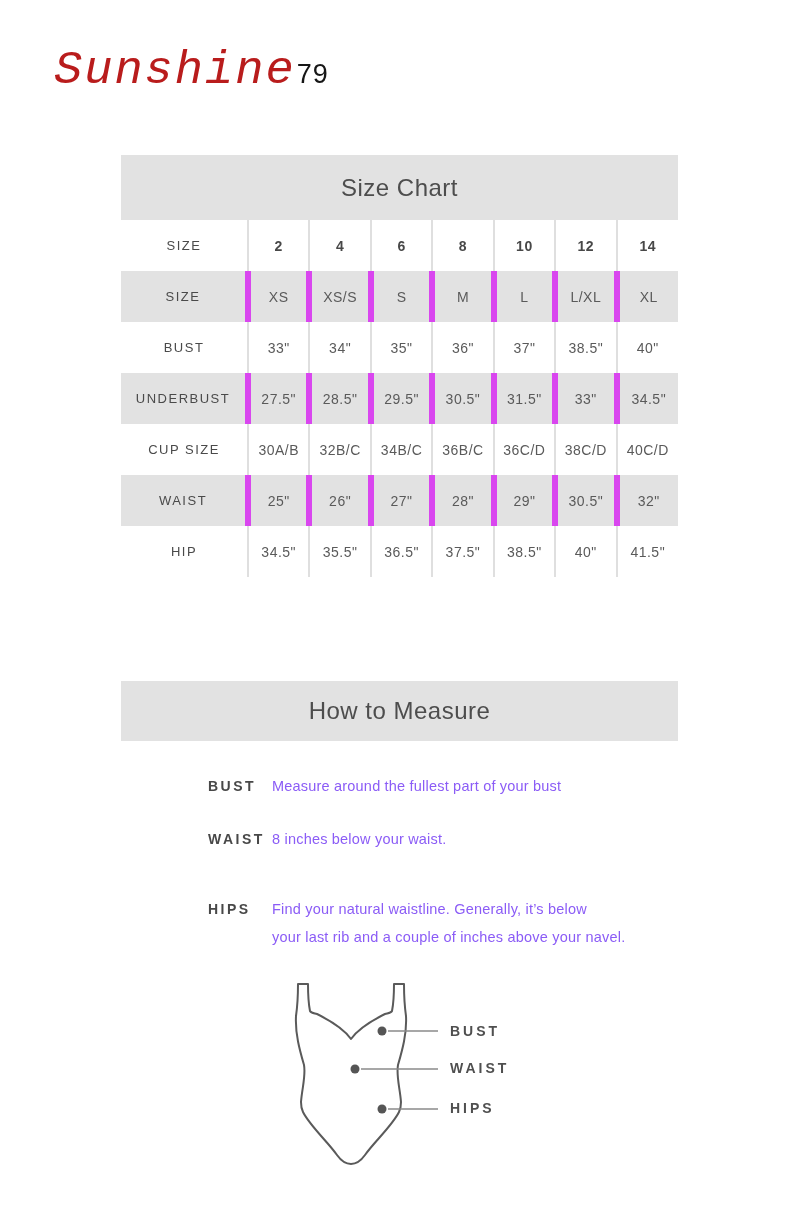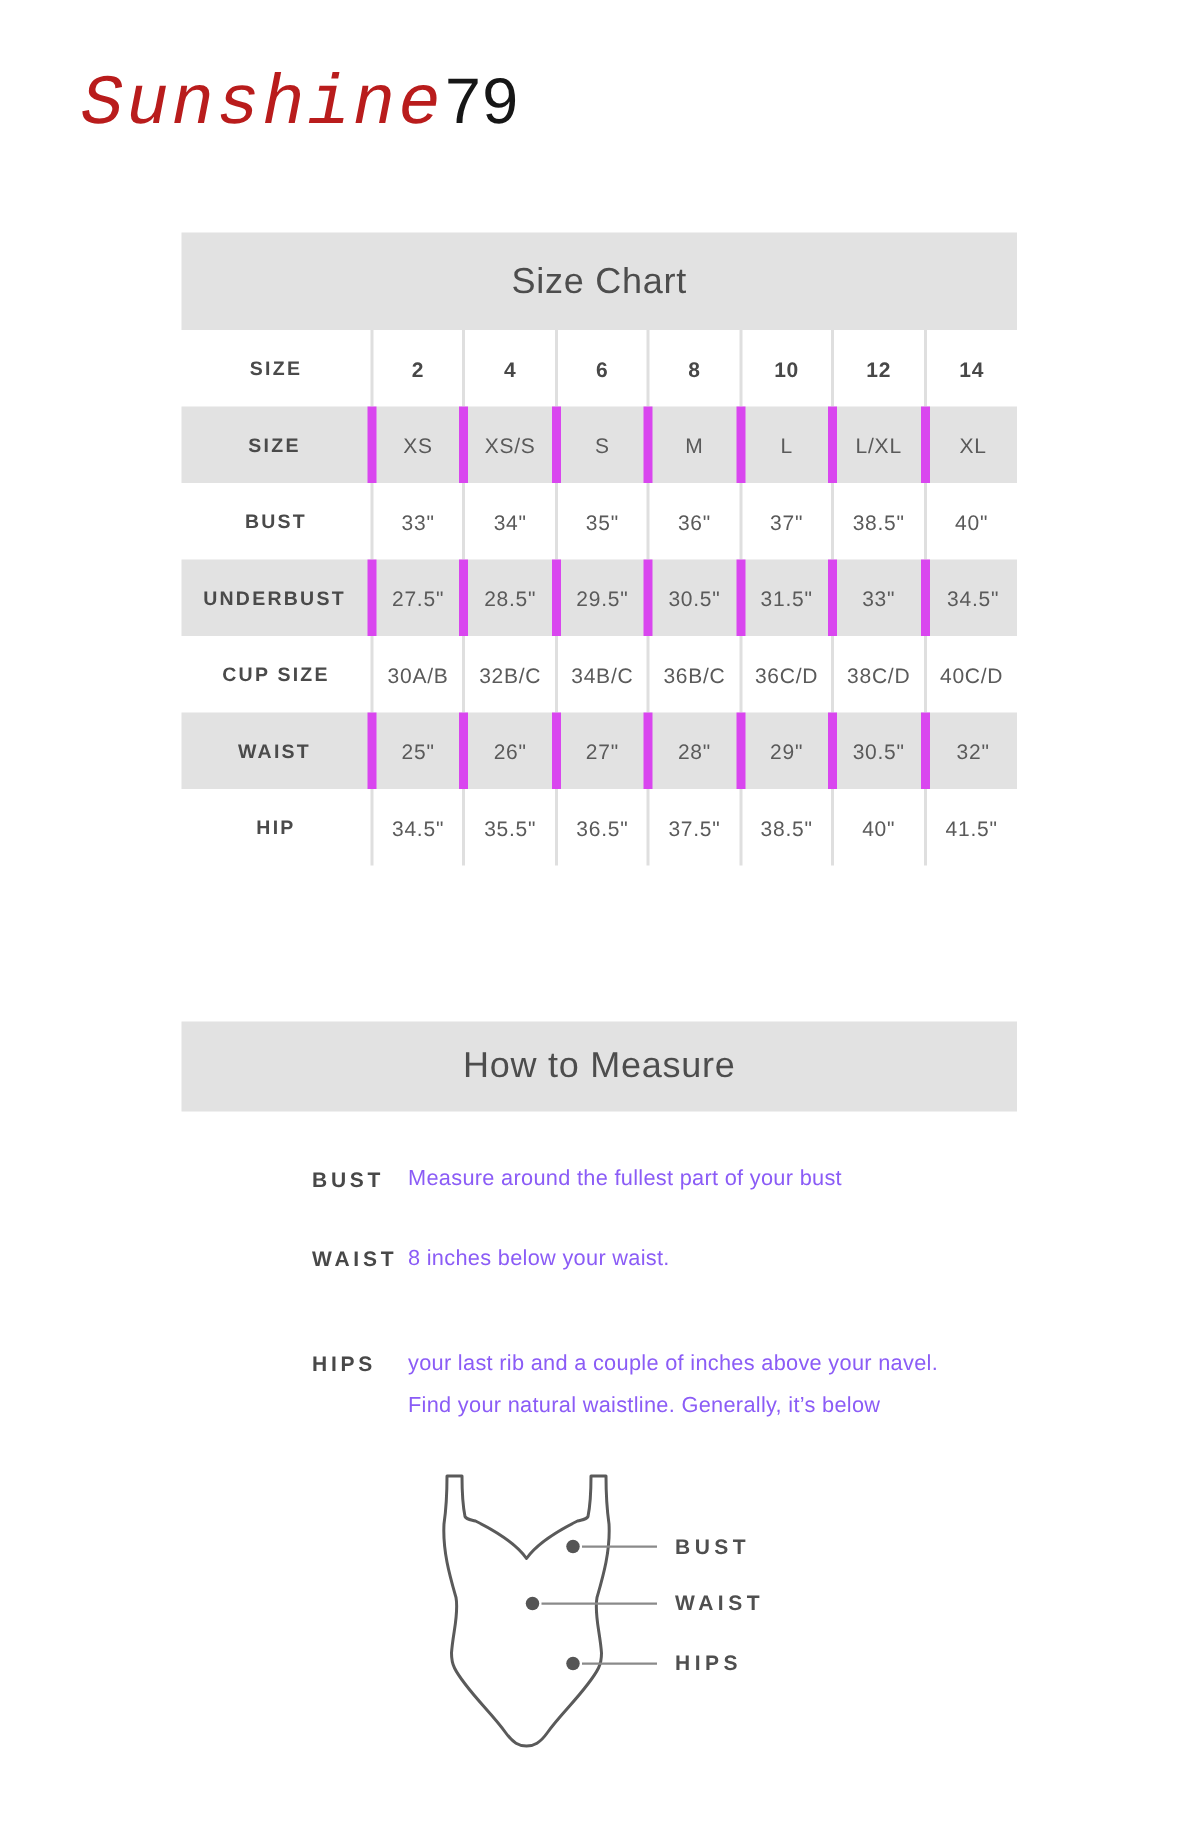--- a/index.html
+++ b/index.html
@@ -19,21 +19,21 @@
   }
   .logo .script {
     font-family: Liberation Mono, monospace;
     font-style: italic;
     font-size: 47px;
     letter-spacing: 2px;
     color: #b91c1c;
   }
   .logo .num {
     font-family: "Liberation Sans", sans-serif;
-    font-size: 43px;
+    font-size: 27px;
     font-weight: 500;
     color: #161616;
     letter-spacing: 1px;
     margin-left: 1px;
   }
 
   
   .band {
     background: #e2e2e2;
     display: flex; align-items: center; justify-content: center;
@@ -53,21 +53,21 @@
   #size-table td {
     height: 51px;
     text-align: center;
     vertical-align: middle;
     font-size: 14px;
     color: #5a5a5a;
     letter-spacing: 0.5px;
   }
   #size-table col.c-label { width: 127px; }
   #size-table td.lbl {
-    font-weight: bold;
+    font-weight: normal;
     font-size: 13px;
     letter-spacing: 1.5px;
     color: #4a4a4a;
     text-align: center;
   }
   #size-table tr.r-gray  { background: #e2e2e2; }
   #size-table tr.r-white { background: #ffffff; }
   #size-table tr.r-white td + td { border-left: 2px solid #dfdfdf; }
   #size-table tr.r-gray  td + td { border-left: 6px solid #d946ef; }
   #size-table tr.r-bold td.val { font-weight: bold; color: #484848; }
@@ -219,22 +219,22 @@
 <div class="measure-item" id="measure-item-waist">
   <div class="m-label">WAIST</div>
   <div class="m-text">
     <div>8 inches below your waist.</div>
   </div>
 </div>
 
 <div class="measure-item" id="measure-item-hips">
   <div class="m-label">HIPS</div>
   <div class="m-text">
+    <div>Find your natural waistline. Generally, it’s below</div>
     <div>your last rib and a couple of inches above your navel.</div>
-    <div>Find your natural waistline. Generally, it’s below</div>
   </div>
 </div>
 
 <svg id="diagram-svg" width="165" height="200" viewBox="0 0 165 200">
 
   <path d="M 18,8
            C 18,26 17,33 16,40
            C 15,58 20,75 24,89
            C 26,100 22,112 21,126
            C 21,132 22,134 23,136

